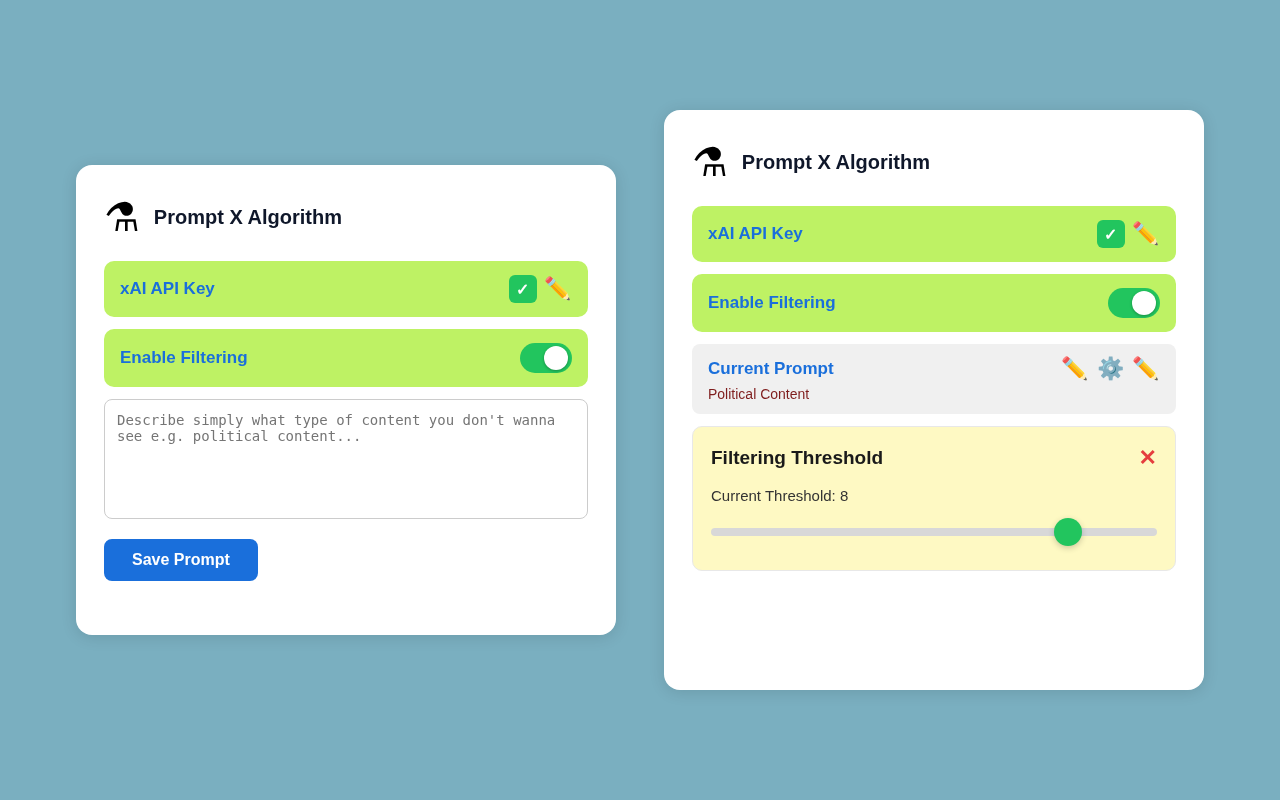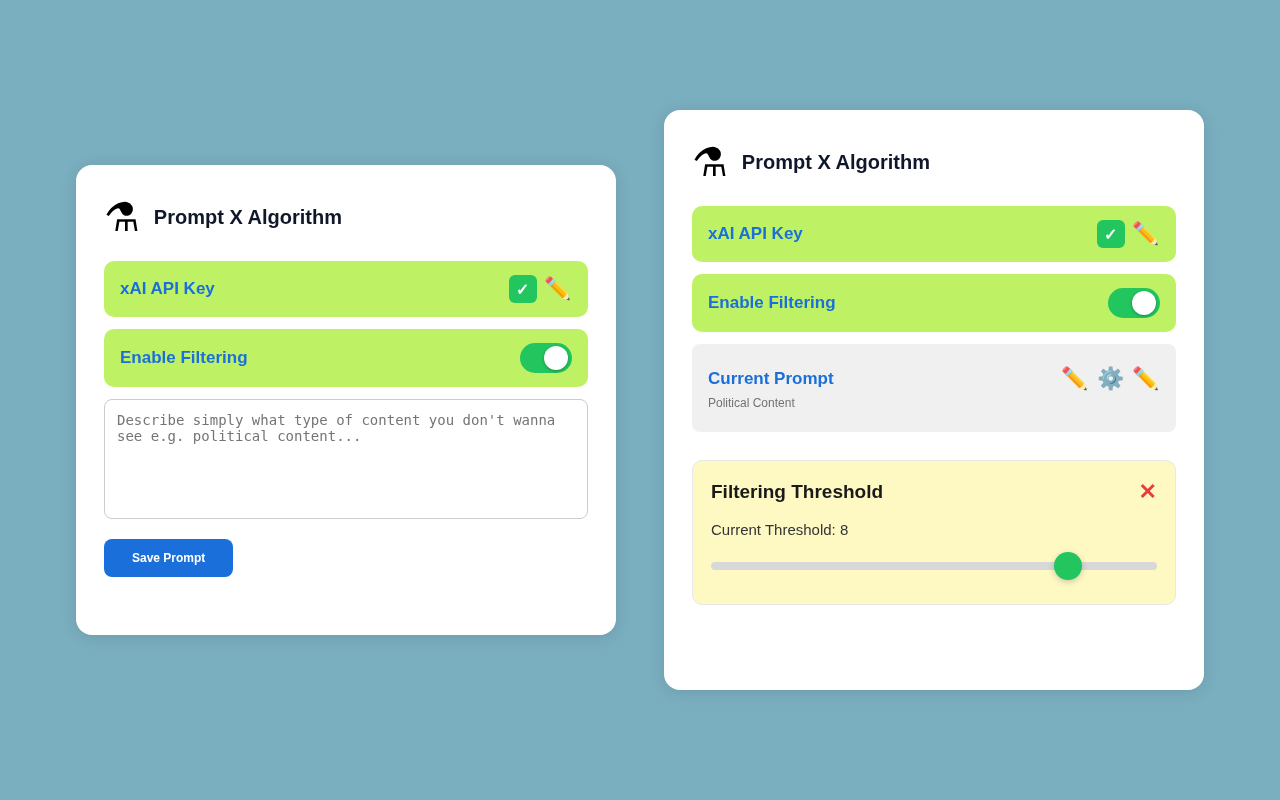--- a/index.html
+++ b/index.html
@@ -125,42 +125,42 @@
       background: white;
       outline: none;
     }
 
     .save-button {
       background: #1a6fdb;
       color: white;
       border: none;
       border-radius: 8px;
       padding: 12px 28px;
-      font-size: 12px;
+      font-size: 16px;
       font-weight: 600;
       cursor: pointer;
     }
 
     
     .current-prompt-row {
       background: #f0f0f0;
       border-radius: 8px;
-      padding: 22px 16px;
-      margin-bottom: 28px;
+      padding: 12px 16px;
+      margin-bottom: 12px;
     }
 
     .current-prompt-top {
       display: flex;
       align-items: center;
       justify-content: space-between;
     }
 
     .current-prompt-subtitle {
-      font-size: 12px;
-      color: #737373;
+      font-size: 14px;
+      color: #7f1d1d;
       margin-top: 4px;
     }
 
     .gear-icon {
       font-size: 22px;
     }
 
     
     .threshold-box {
       background: #fef9c3;

